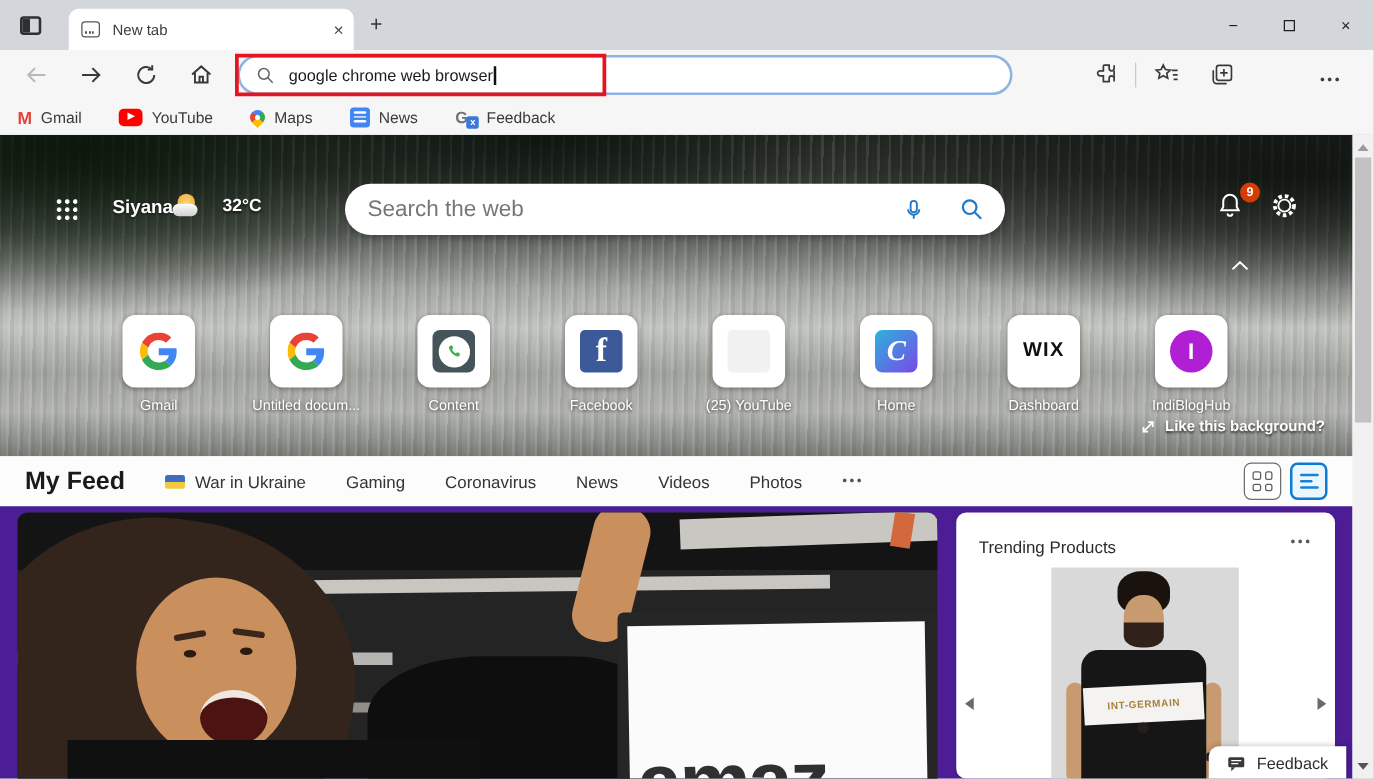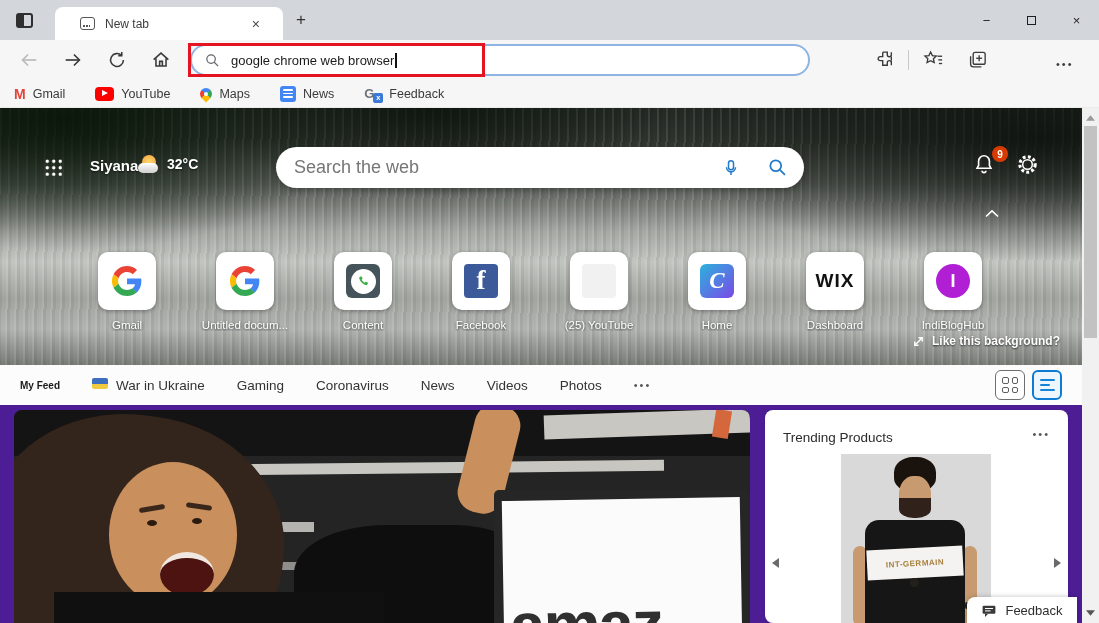--- a/index.html
+++ b/index.html
@@ -7,21 +7,21 @@
   .screen{position:relative;width:1099px;height:623px;overflow:hidden;
     font-family:"Liberation Sans",sans-serif;background:#f6f6f6;}
 
   
   .tabstrip{position:absolute;left:0;top:0;width:1099px;height:40px;background:#d3d6da;}
   .ws-btn{position:absolute;left:10px;top:8px;width:28px;height:25px;border-radius:5px;
     display:flex;align-items:center;justify-content:center;}
   .ws-glyph{width:17px;height:15px;border:2px solid #2f2f2f;border-radius:3px;position:relative;}
   .ws-glyph::before{content:"";position:absolute;left:0;top:0;width:6px;height:100%;background:#2f2f2f;}
   .tab{position:absolute;left:55px;top:7px;width:228px;height:33px;background:#fff;
-    border-radius:8px 8px 0 0;display:flex;align-items:center;padding:0 19px;}
+    border-radius:8px 8px 0 0;display:flex;align-items:center;padding:0 4px;}
   .tab-favicon{width:15px;height:13px;border:1.4px solid #555;border-radius:3px;margin:0 10px 0 6px;position:relative;}
   .tab-favicon::after{content:"";position:absolute;left:2px;bottom:2px;width:7px;height:1.6px;
     background:repeating-linear-gradient(90deg,#555 0 1.6px,transparent 1.6px 3px);}
   .tab-title{font-size:12px;color:#3c3c3c;flex:1;}
   .tab-close{font-size:14px;color:#4a4a4a;padding:0 4px;cursor:default;}
   .newtab-btn{position:absolute;left:296px;top:12px;font-size:17px;color:#333;line-height:16px;}
   .win-controls{position:absolute;right:0;top:0;height:40px;display:flex;align-items:center;}
   .win-btn{width:45px;height:40px;display:flex;align-items:center;justify-content:center;color:#1f1f1f;font-size:13px;}
   .win-max-glyph{width:9px;height:9px;border:1.3px solid #1f1f1f;display:inline-block;}
 
@@ -70,21 +70,21 @@
       radial-gradient(ellipse 420px 190px at 6% 4%, rgba(8,22,8,.92), transparent 70%),
       radial-gradient(ellipse 520px 170px at 96% 12%, rgba(12,16,12,.85), transparent 72%),
       radial-gradient(ellipse 300px 120px at 40% 0%, rgba(10,18,10,.8), transparent 75%),
       repeating-linear-gradient(91deg, rgba(255,255,255,.10) 0 2px, rgba(0,0,0,.06) 2px 5px, transparent 5px 9px),
       linear-gradient(180deg,#232823 0%,#2e332d 12%,#585d57 30%,#a6a8a4 48%,#c3c5c1 60%,#a2a49f 74%,#84878298 86%,#787b76 100%);
   }
   .hero > *{position:absolute;}
   .grid-dots{left:44px;top:50px;width:18px;height:18px;
     background:radial-gradient(#fff 1.6px,transparent 2px);background-size:6.5px 6.5px;}
   .profile-name{left:90px;top:49px;color:#fff;font-size:15px;font-weight:bold;text-shadow:0 1px 2px rgba(0,0,0,.6);}
-  .weather{left:138px;top:47px;display:flex;align-items:center;gap:5px;}
+  .weather{left:138px;top:47px;display:flex;align-items:center;gap:16px;}
   .sun-cloud{width:24px;height:18px;position:relative;}
   .sun-cloud::before{content:"";position:absolute;left:4px;top:0;width:14px;height:14px;border-radius:50%;
     background:radial-gradient(#ffd76e,#f2a33c);}
   .sun-cloud::after{content:"";position:absolute;left:0;bottom:0;width:20px;height:10px;border-radius:8px;
     background:linear-gradient(180deg,#fdfdfd,#cfcfcf);}
   .temp{color:#fff;font-size:14px;font-weight:bold;text-shadow:0 1px 2px rgba(0,0,0,.6);}
   .search-pill{left:276px;top:39px;width:528px;height:41px;background:#fff;border-radius:21px;
     box-shadow:0 2px 6px rgba(0,0,0,.25);display:flex;align-items:center;padding:0 16px;}
   .search-pill input{flex:1;border:none;outline:none;font-size:18px;color:#333;font-family:inherit;background:transparent;}
   .search-pill input::placeholder{color:#767676;}
@@ -100,31 +100,31 @@
   .ql-label{margin-top:9px;color:#fff;font-size:11.5px;text-shadow:0 1px 3px rgba(0,0,0,.75);
     white-space:nowrap;overflow:hidden;}
   .wa-sq{width:34px;height:34px;background:#45535a;border-radius:6px;display:flex;align-items:center;justify-content:center;}
   .wa-circle{width:25px;height:25px;background:#fff;border-radius:50%;display:flex;align-items:center;justify-content:center;}
   .fb-sq{width:34px;height:34px;background:#3c5a99;border-radius:4px;color:#fff;
     font-family:"Liberation Serif",serif;font-weight:bold;font-size:27px;text-align:center;line-height:32px;}
   .yt-faint{width:34px;height:34px;background:#f1f1f1;border-radius:4px;}
   .canva-sq{width:34px;height:34px;border-radius:6px;background:linear-gradient(135deg,#2bb3dc,#7b48e8);
     color:#fff;font-family:"Liberation Serif",serif;font-style:italic;font-size:23px;font-weight:bold;
     display:flex;align-items:center;justify-content:center;}
-  .wix-txt{font-size:19px;font-weight:800;color:#111;letter-spacing:1px;}
+  .wix-txt{font-size:16px;font-weight:800;color:#111;letter-spacing:1px;}
   .indi-circle{width:34px;height:34px;border-radius:50%;background:#b11fd4;color:#fff;font-weight:bold;
     font-size:18px;display:flex;align-items:center;justify-content:center;}
   .bg-link{left:912px;top:226px;display:flex;align-items:center;gap:7px;color:#fff;font-size:12px;
     font-weight:bold;text-shadow:0 1px 2px rgba(0,0,0,.7);}
 
   
   .feedbar{position:absolute;left:0;top:365px;width:1082px;height:40px;background:#fcfcfd;}
   .feed-tabs{position:absolute;left:20px;top:0;height:40px;display:flex;align-items:center;gap:32px;}
-  .feed-title{font-size:10px;font-weight:bold;color:#1a1a1a;}
-  .feed-tab{font-size:13.5px;color:#333;display:flex;align-items:flex-start;gap:8px;white-space:nowrap;}
+  .feed-title{font-size:20px;font-weight:bold;color:#1a1a1a;}
+  .feed-tab{font-size:13.5px;color:#333;display:flex;align-items:center;gap:8px;white-space:nowrap;}
   .ua-flag{width:16px;height:11px;border-radius:2px;overflow:hidden;display:inline-block;
     background:linear-gradient(180deg,#3e6fbe 0 50%,#f0c93f 50% 100%);}
   .feed-more{font-size:11px;color:#555;letter-spacing:2px;}
   .filter-pill{position:absolute;left:758px;top:5px;width:220px;height:30px;border:1px solid #8b8b8b;
     border-radius:16px;background:#fff;display:flex;align-items:center;padding:0 14px;font-size:13.5px;color:#333;}
   .filter-pill svg{margin-left:auto;}
   .layout-btn{position:absolute;top:5px;width:30px;height:30px;border-radius:6px;background:#fff;
     display:flex;align-items:center;justify-content:center;}
   .lb-grid{left:995px;border:1.5px solid #6e6e6e;}
   .lb-grid .gi{width:16px;height:16px;display:grid;grid-template-columns:1fr 1fr;gap:3px;}

